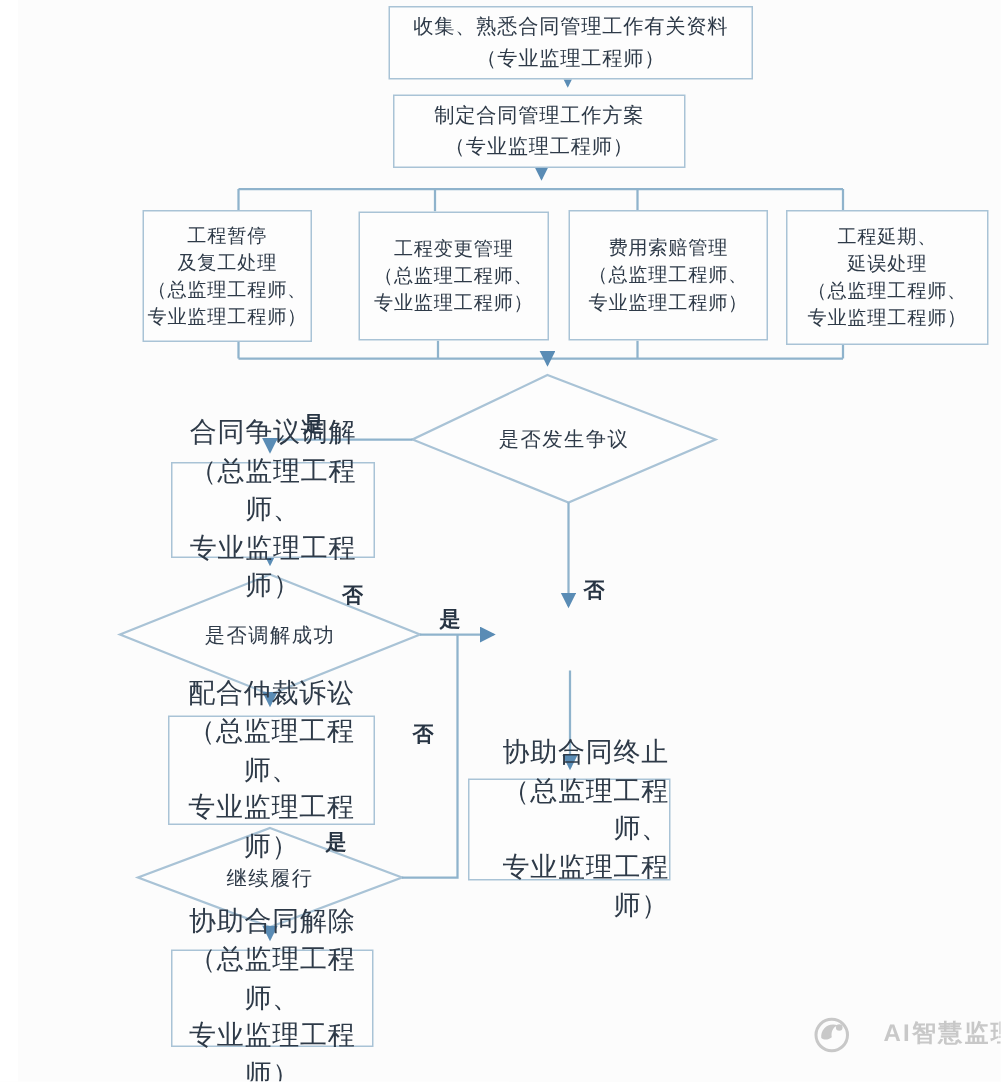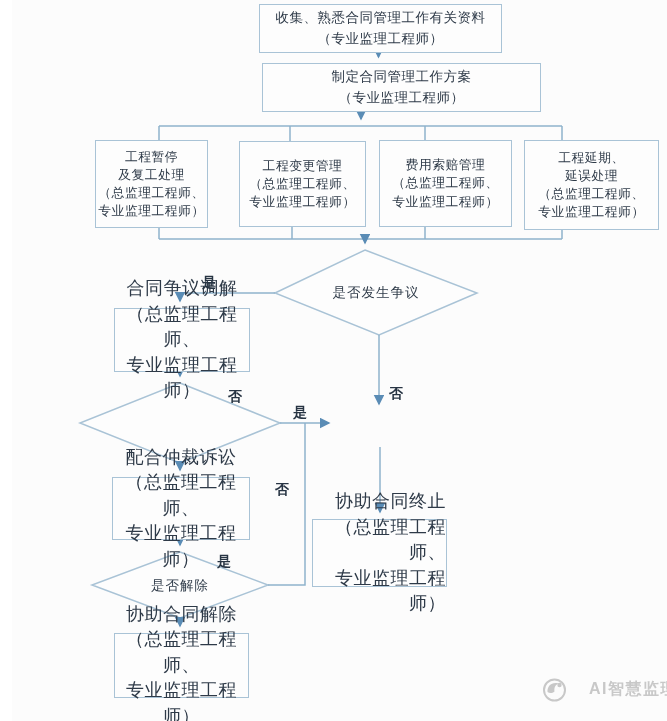--- a/index.html
+++ b/index.html
@@ -75,53 +75,54 @@
 
     <polygon class="diamond" points="168,552 256,585 168,618 80,585"></polygon>
 
     <path class="edge" d="M256,585 L293,585 L293,423"></path>
 
     <path class="edge" d="M168,618 L168,626" marker-end="url(#arw)"></path>
   </svg>
 
   <div class="box big" style="left:247px;top:4px;width:243px;height:49px;">收集、熟悉合同管理工作有关资料
 （专业监理工程师）</div>
-  <div class="box big" style="left:250px;top:63px;width:279px;height:49px;">制定合同管理工作方案
+  <div class="box big" style="left:250px;top:63px;width:195px;height:49px;">制定合同管理工作方案
 （专业监理工程师）</div>
 
   <div class="box small" style="left:83px;top:140px;width:113px;height:88px;">工程暂停
 及复工处理
 （总监理工程师、
 专业监理工程师）</div>
   <div class="box small" style="left:227px;top:141px;width:127px;height:86px;">工程变更管理
 （总监理工程师、
 专业监理工程师）</div>
   <div class="box small" style="left:367px;top:140px;width:133px;height:87px;">费用索赔管理
 （总监理工程师、
 专业监理工程师）</div>
   <div class="box small" style="left:512px;top:140px;width:135px;height:90px;">工程延期、
 延误处理
 （总监理工程师、
 专业监理工程师）</div>
 
   <div class="box" style="left:102px;top:308px;width:136px;height:64px;">合同争议调解
 （总监理工程师、
 专业监理工程师）</div>
-  <div class="box" style="left:100px;top:477px;width:138px;height:63px;">配合仲裁诉讼
+  <div class="box" style="left:100px;top:477px;width:138px;height:73px;">配合仲裁诉讼
 （总监理工程师、
 专业监理工程师）</div>
   <div class="box" style="left:300px;top:519px;width:135px;height:68px;text-align:right;">协助合同终止
 （总监理工程师、
 专业监理工程师）</div>
   <div class="box" style="left:102px;top:633px;width:135px;height:65px;">协助合同解除
 （总监理工程师、
 专业监理工程师）</div>
 
   <div class="dtext" style="left:294px;top:284px;width:140px;">是否发生争议</div>
-  <div class="dtext" style="left:108px;top:577px;width:120px;">是否解除</div>
+  <div class="dtext" style="left:98px;top:415px;width:140px;">是否调解成功</div>
+  <div class="dtext" style="left:108px;top:577px;width:120px;">继续履行</div>
 
   <span class="elabel" style="left:189px;top:274px;">是</span>
   <span class="elabel" style="left:376px;top:385px;">否</span>
   <span class="elabel" style="left:215px;top:388px;">否</span>
   <span class="elabel" style="left:280px;top:404px;">是</span>
   <span class="elabel" style="left:262px;top:481px;">否</span>
   <span class="elabel" style="left:204px;top:553px;">是</span>
 
   <div class="watermark" style="left:529px;top:676px;">
     <svg width="27" height="27" viewBox="0 0 27 27">

